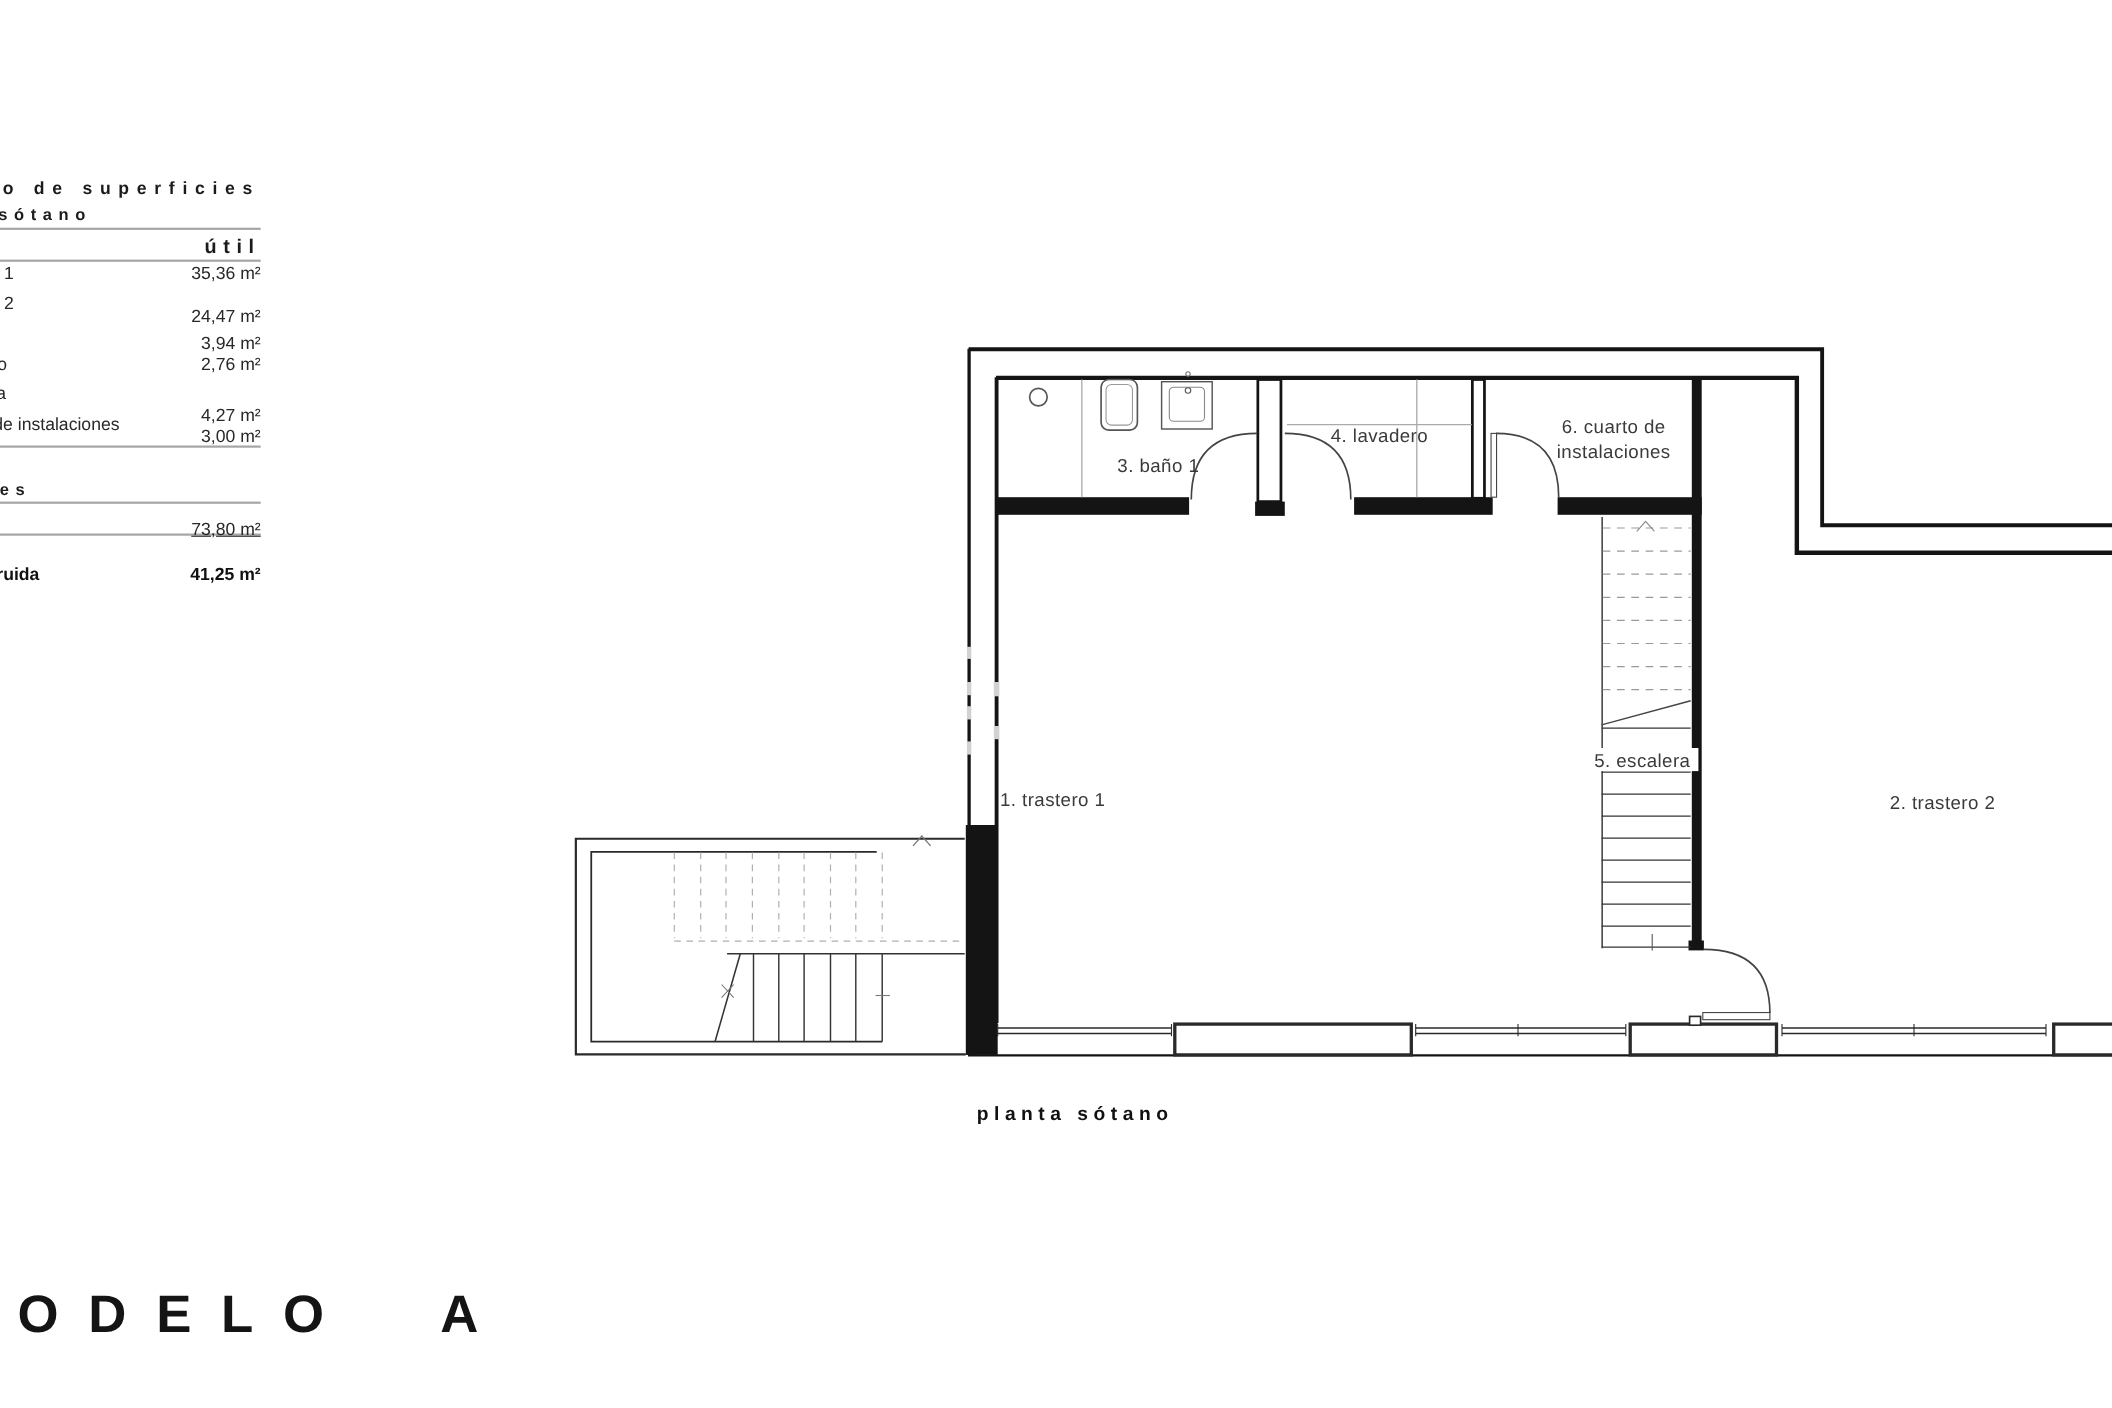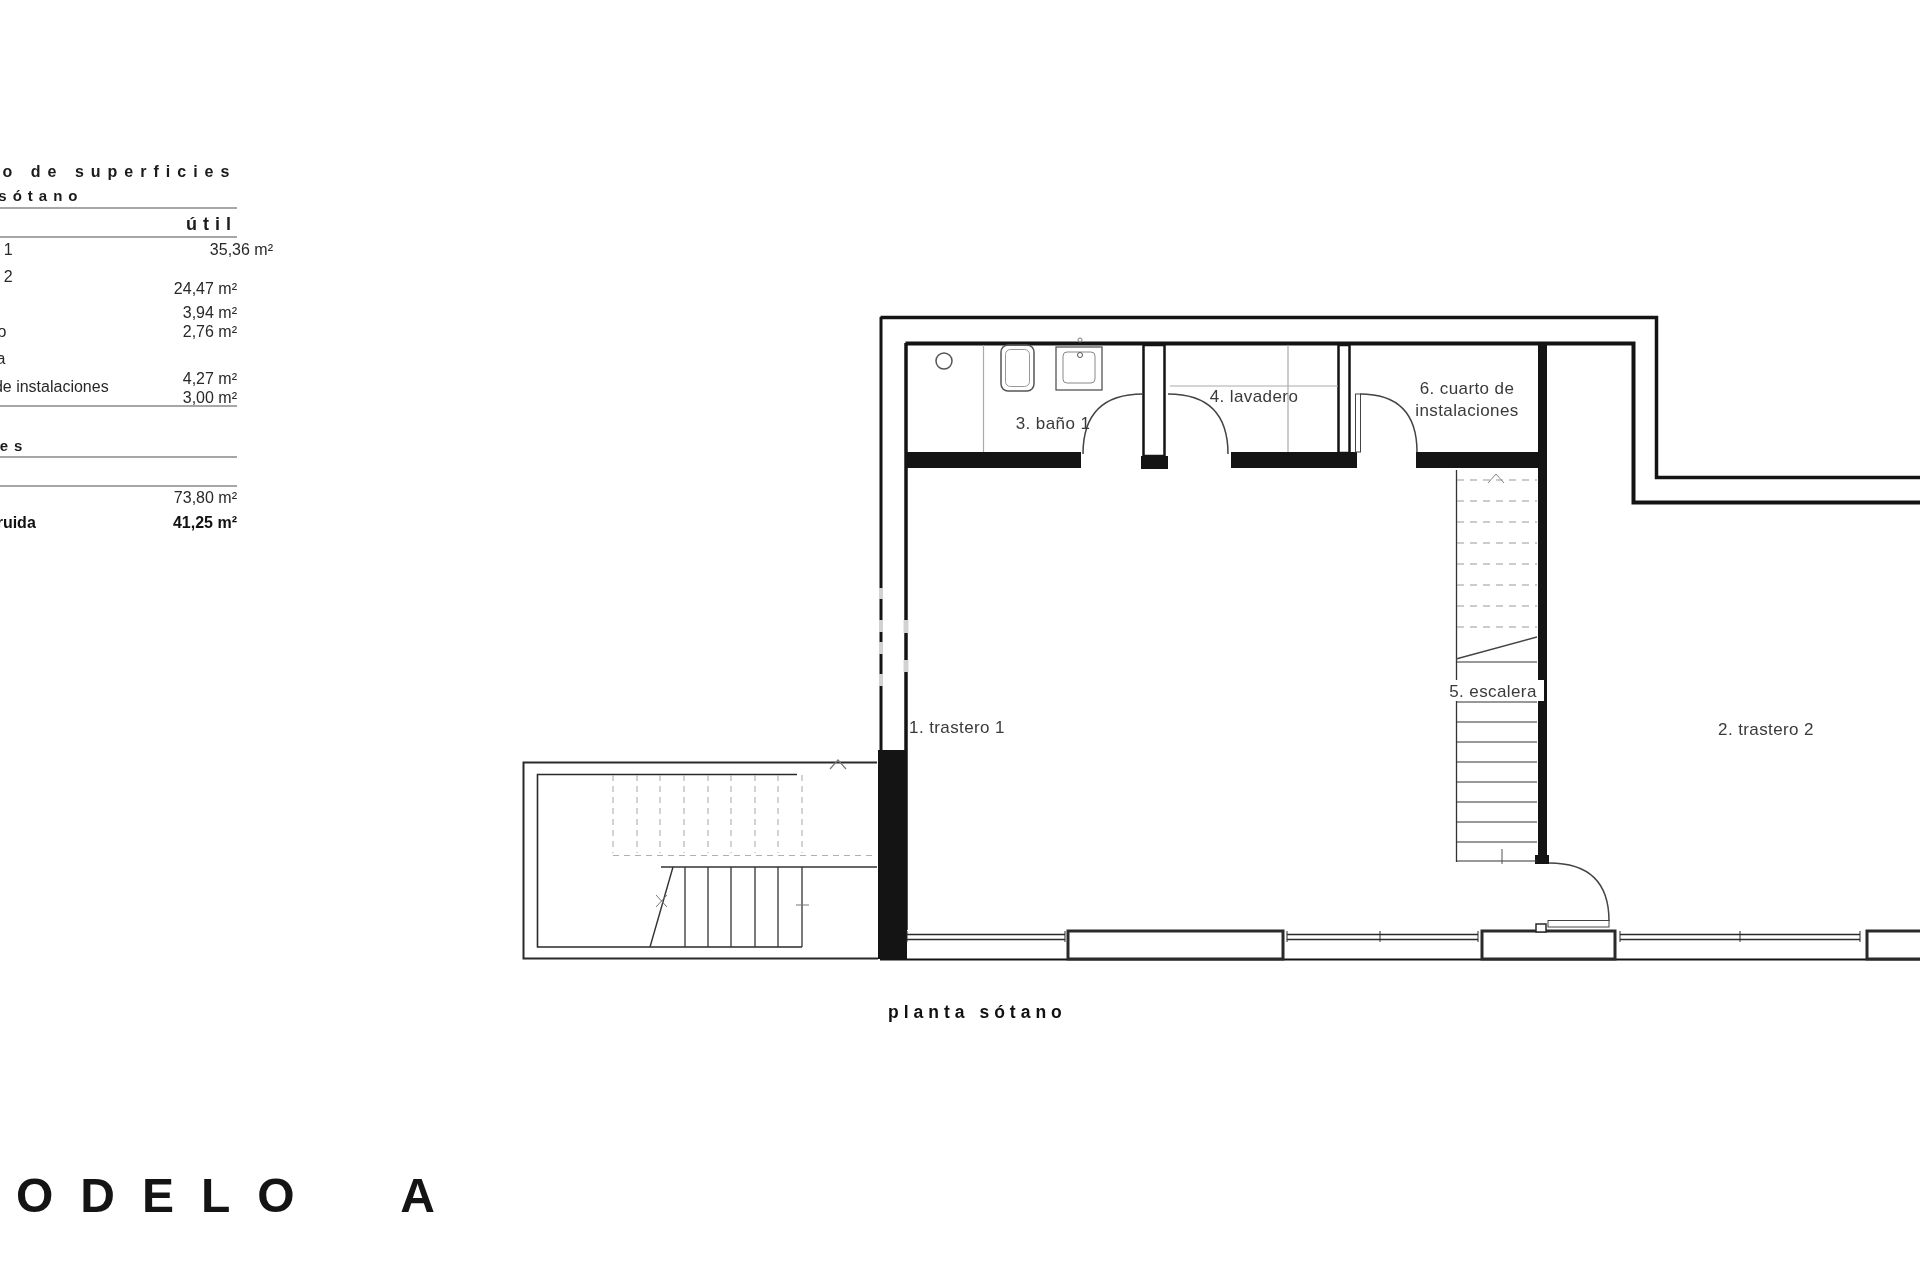--- a/index.html
+++ b/index.html
@@ -25,37 +25,37 @@
 <body>
 
 <div>
   <div class="abs tbl-title" style="left:-76px;top:163px;">cuadro de superficies</div>
   <div class="abs tbl-sub" style="left:-92px;top:187px;">planta sótano</div>
   <div class="tbl-rule" style="top:207px;"></div>
   <div class="abs tbl-colhead" style="left:0;top:214px;width:237px;">útil</div>
   <div class="tbl-rule" style="top:236px;"></div>
 
   <div class="abs row-label" style="left:-55px;top:241px;">trastero 1</div>
-  <div class="abs row-value" style="top:241px;margin-left:36px;">35,36 m²</div>
+  <div class="abs row-value" style="top:241px;">35,36 m²</div>
   <div class="abs row-label" style="left:-55px;top:268px;">trastero 2</div>
   <div class="abs row-value" style="top:280px;">24,47 m²</div>
 
   <div class="abs row-value" style="top:304px;">3,94 m²</div>
   <div class="abs row-label" style="left:-55px;top:323px;">lavadero</div>
   <div class="abs row-value" style="top:323px;">2,76 m²</div>
   <div class="abs row-label" style="left:-55px;top:350px;">escalera</div>
   <div class="abs row-value" style="top:370px;">4,27 m²</div>
   <div class="abs row-label" style="left:-55px;top:378px;">cuarto de instalaciones</div>
   <div class="abs row-value" style="top:378px;margin-top:11px;">3,00 m²</div>
 
   <div class="tbl-rule" style="top:405px;"></div>
   <div class="abs tbl-sub" style="left:-62px;top:437px;">totales</div>
   <div class="tbl-rule" style="top:456px;"></div>
   <div class="tbl-rule" style="top:485px;"></div>
-  <div class="abs row-value" style="top:489px;">73,80 m²</div>
+  <div class="abs row-value" style="top:473px;text-decoration:underline;">73,80 m²</div>
   <div class="abs row-label bold" style="left:-46px;top:514px;">construida</div>
   <div class="abs row-value bold" style="top:514px;">41,25 m²</div>
 </div>
 
 <svg id="plan-svg" width="1920" height="1280" viewBox="0 0 1920 1280">
 
   <g stroke="#141414" fill="none">
     <path d="M880.5,317.5 H1656.5 V477.5 H1920" stroke-width="3.5"></path>
     <path d="M881,317 V959" stroke-width="3"></path>
     <path d="M905.5,343.5 H1633.5 V502.5 H1920" stroke-width="4"></path>

